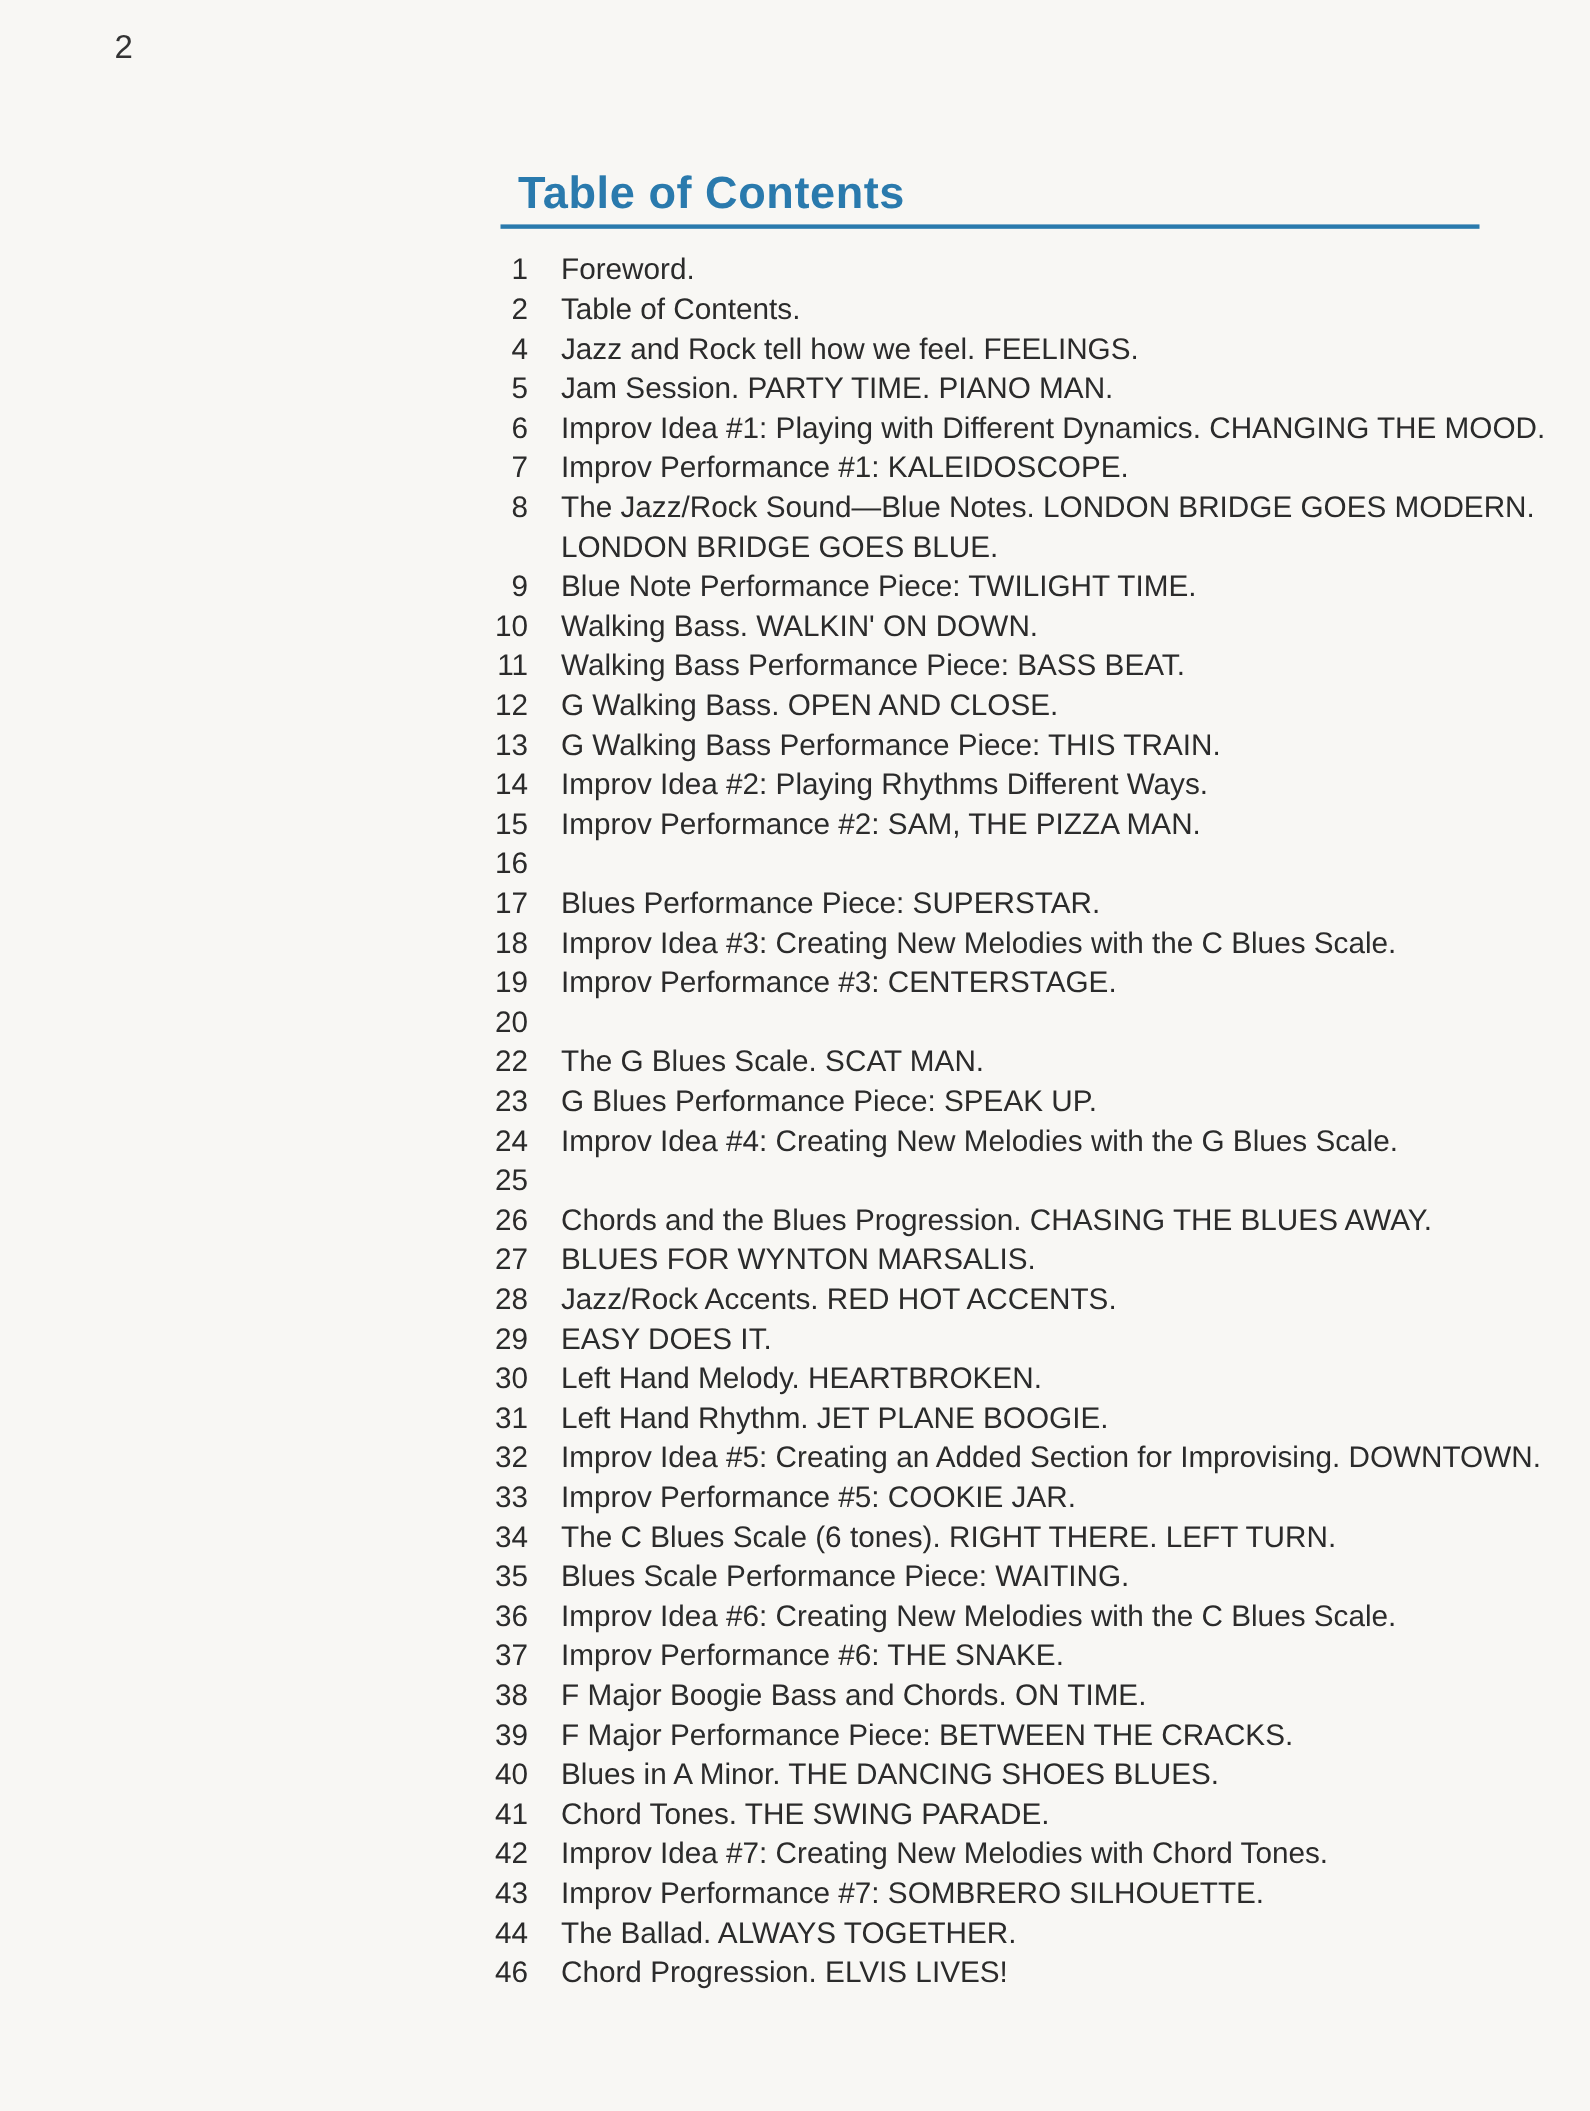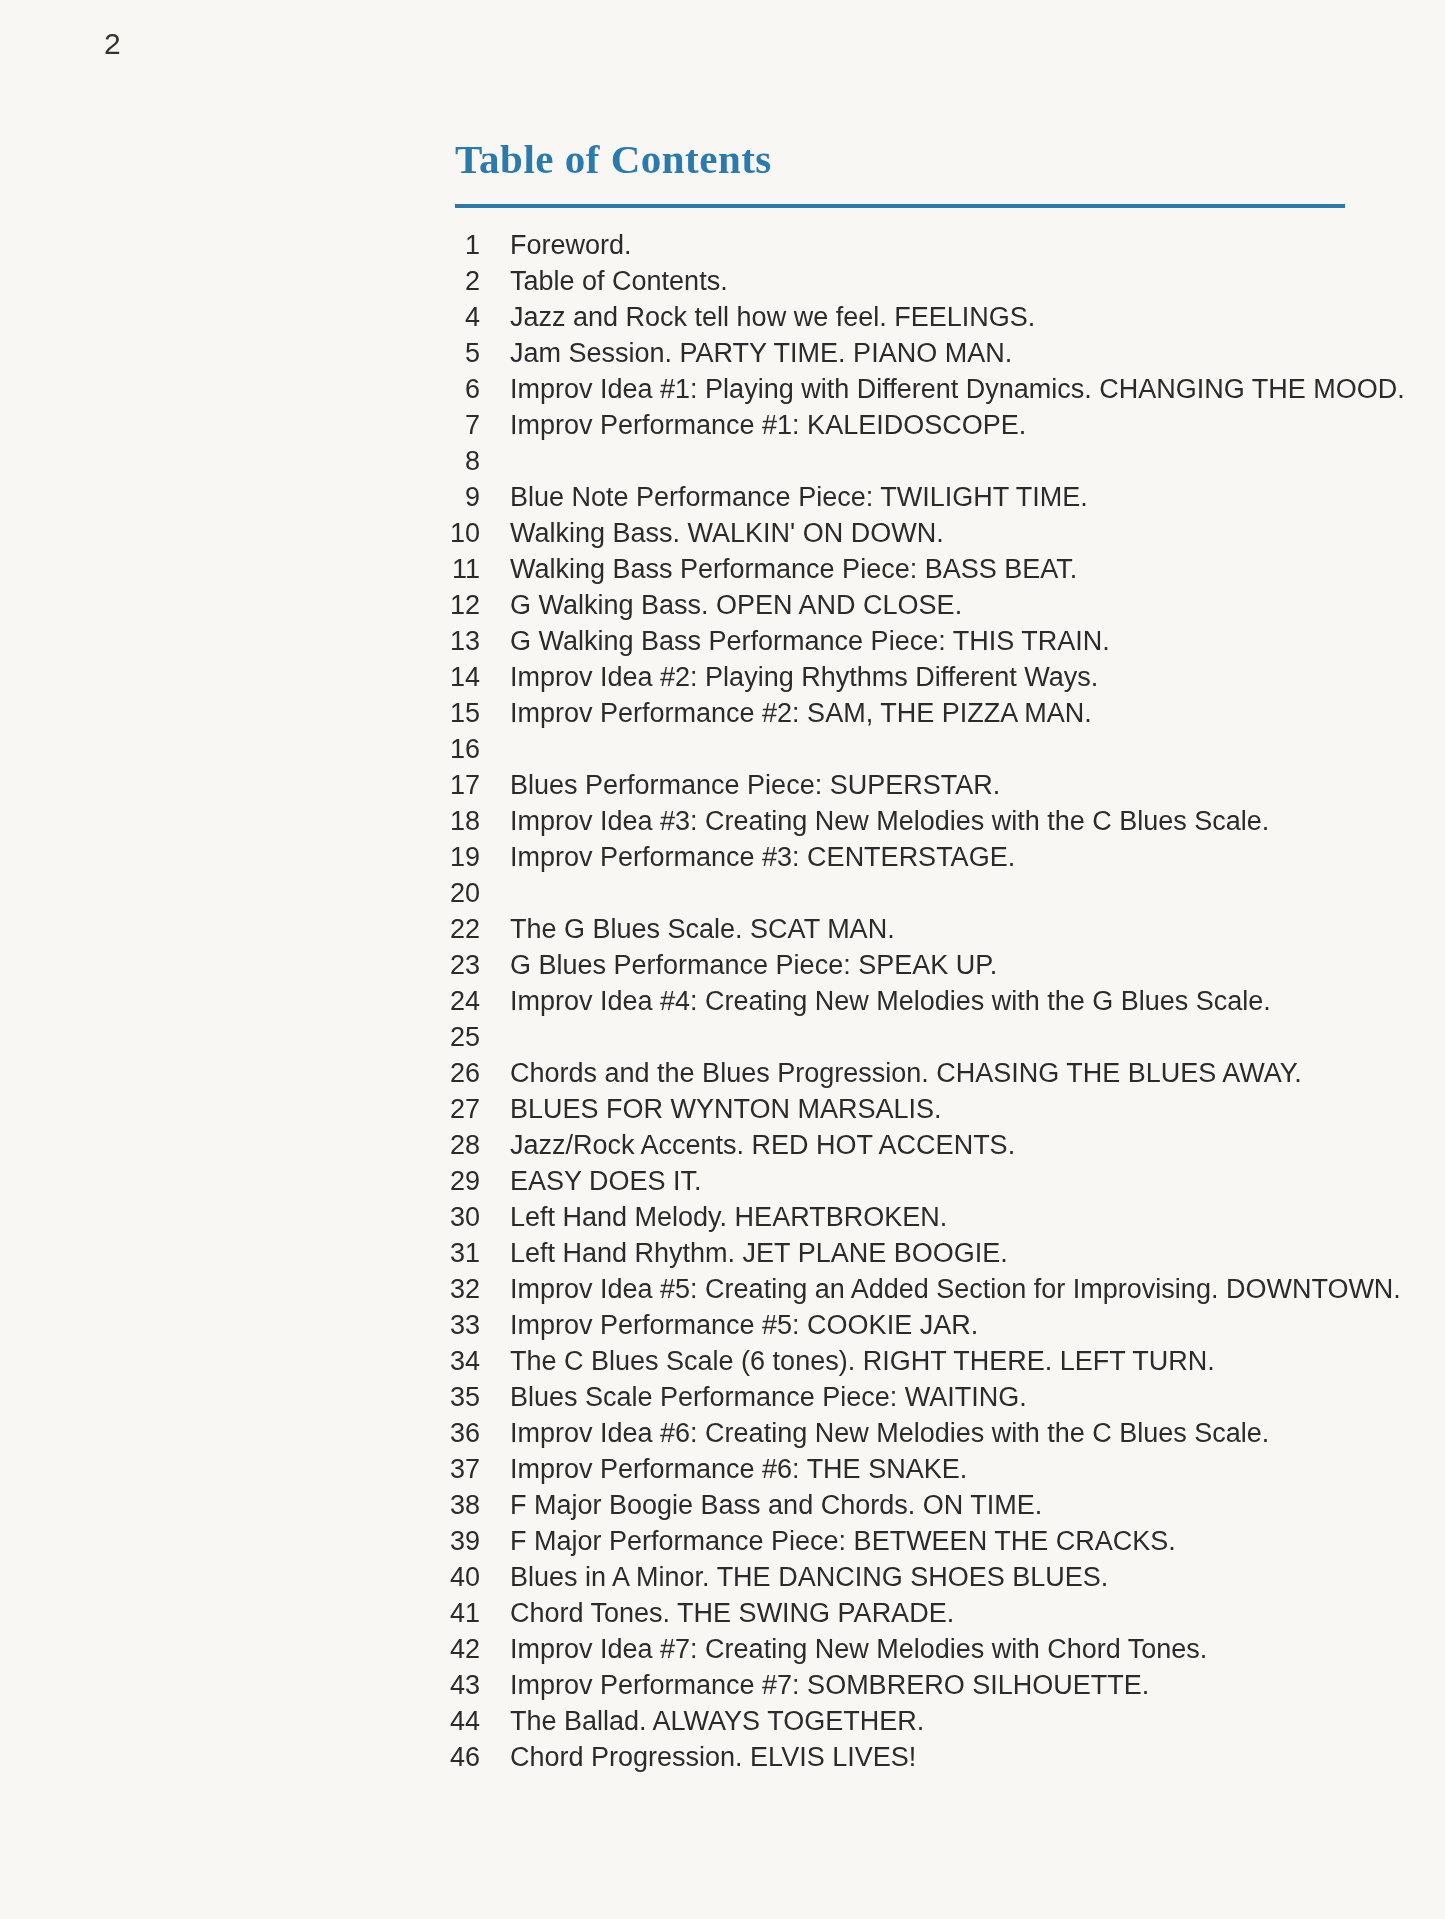--- a/index.html
+++ b/index.html
@@ -20,22 +20,22 @@
     left: 104px;
     top: 26px;
     font-size: 30px;
     line-height: 36px;
     color: #333;
   }
   .toc-title {
     position: absolute;
     left: 455px;
     top: 134px;
-    margin: 0;
-    font-family: Liberation Serif, serif;
+    margin: 16px;
+    font-family: Liberation Sans, sans-serif;
     font-weight: 600;
     font-size: 41px;
     line-height: 50px;
     color: var(--accent, #2a7aad);
     letter-spacing: 0.5px;
   }
   .title-rule {
     position: absolute;
     left: 455px;
     top: 204px;
@@ -119,20 +119,24 @@
 
   <li class="toc-item">
     <span class="toc-page">7</span>
     <span class="toc-text">
         <div class="toc-line">Improv Performance #1: KALEIDOSCOPE.</div>
       </span>
   </li>
 
   <li class="toc-item">
     <span class="toc-page">8</span>
+    <span class="toc-text">
+        <div class="toc-line">The Jazz/Rock Sound—Blue Notes. LONDON BRIDGE GOES MODERN.</div>
+        <div class="toc-line">LONDON BRIDGE GOES BLUE.</div>
+      </span>
   </li>
 
   <li class="toc-item">
     <span class="toc-page">9</span>
     <span class="toc-text">
         <div class="toc-line">Blue Note Performance Piece: TWILIGHT TIME.</div>
       </span>
   </li>
 
   <li class="toc-item">

